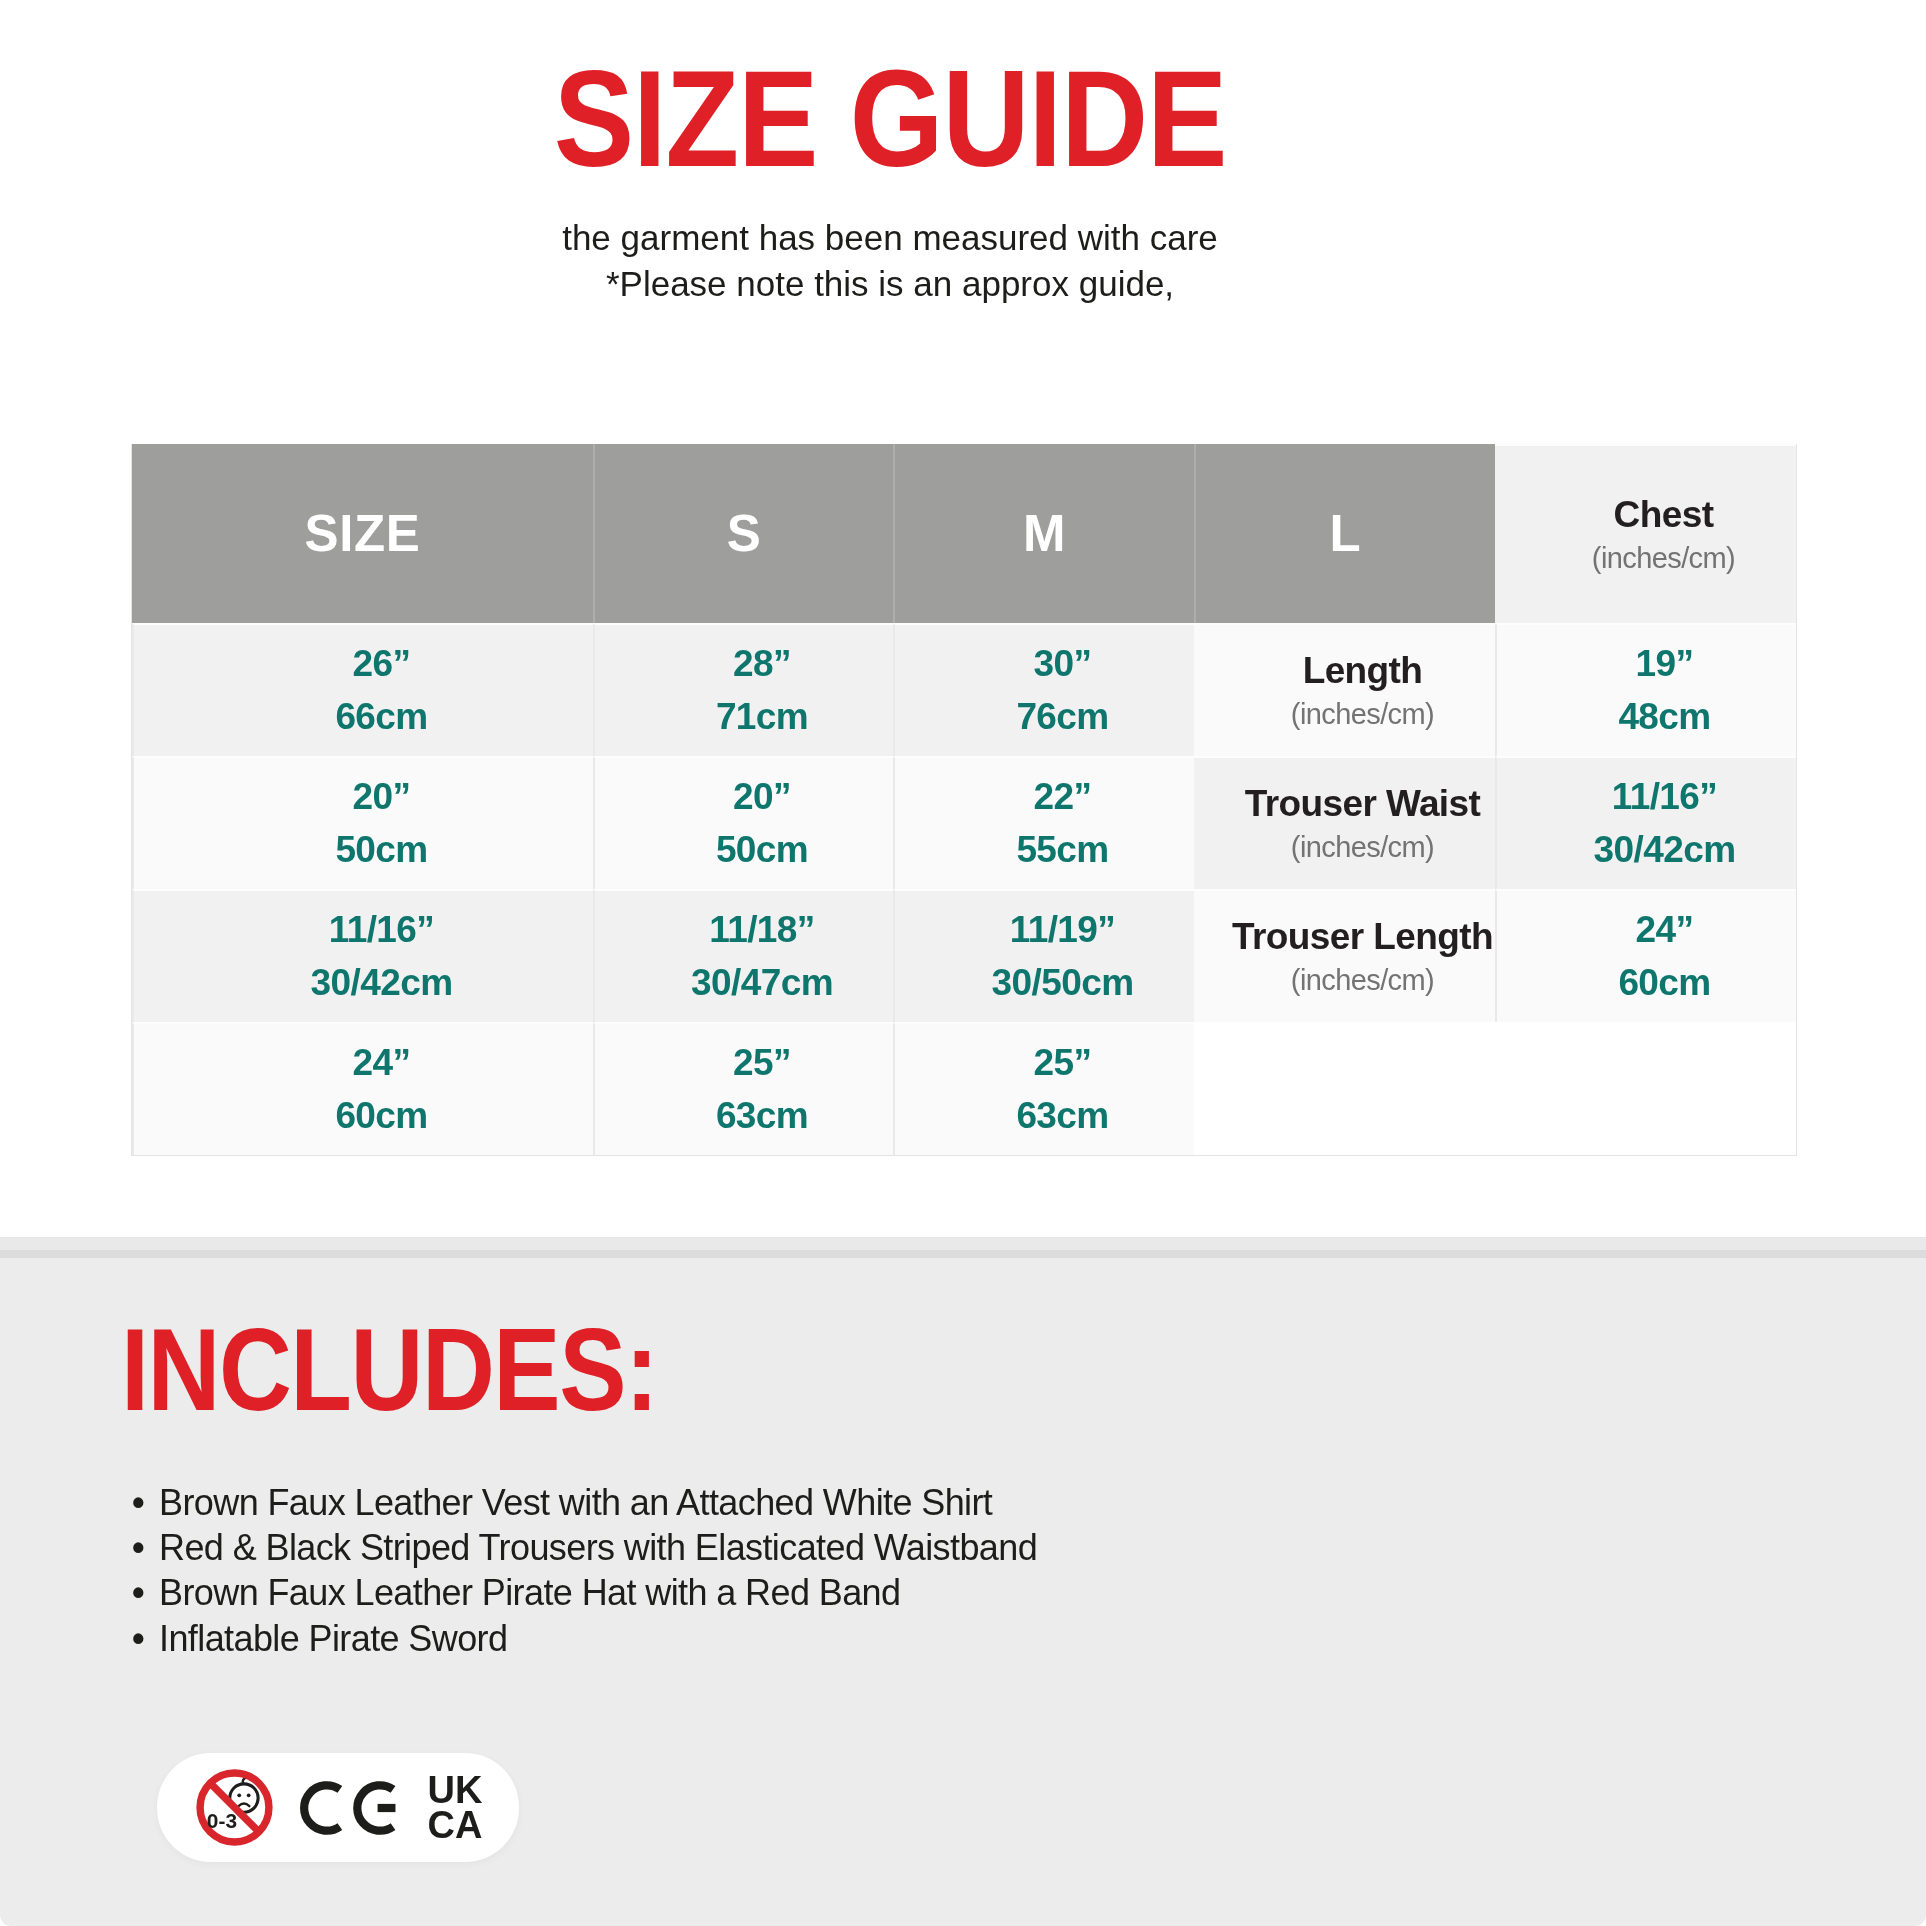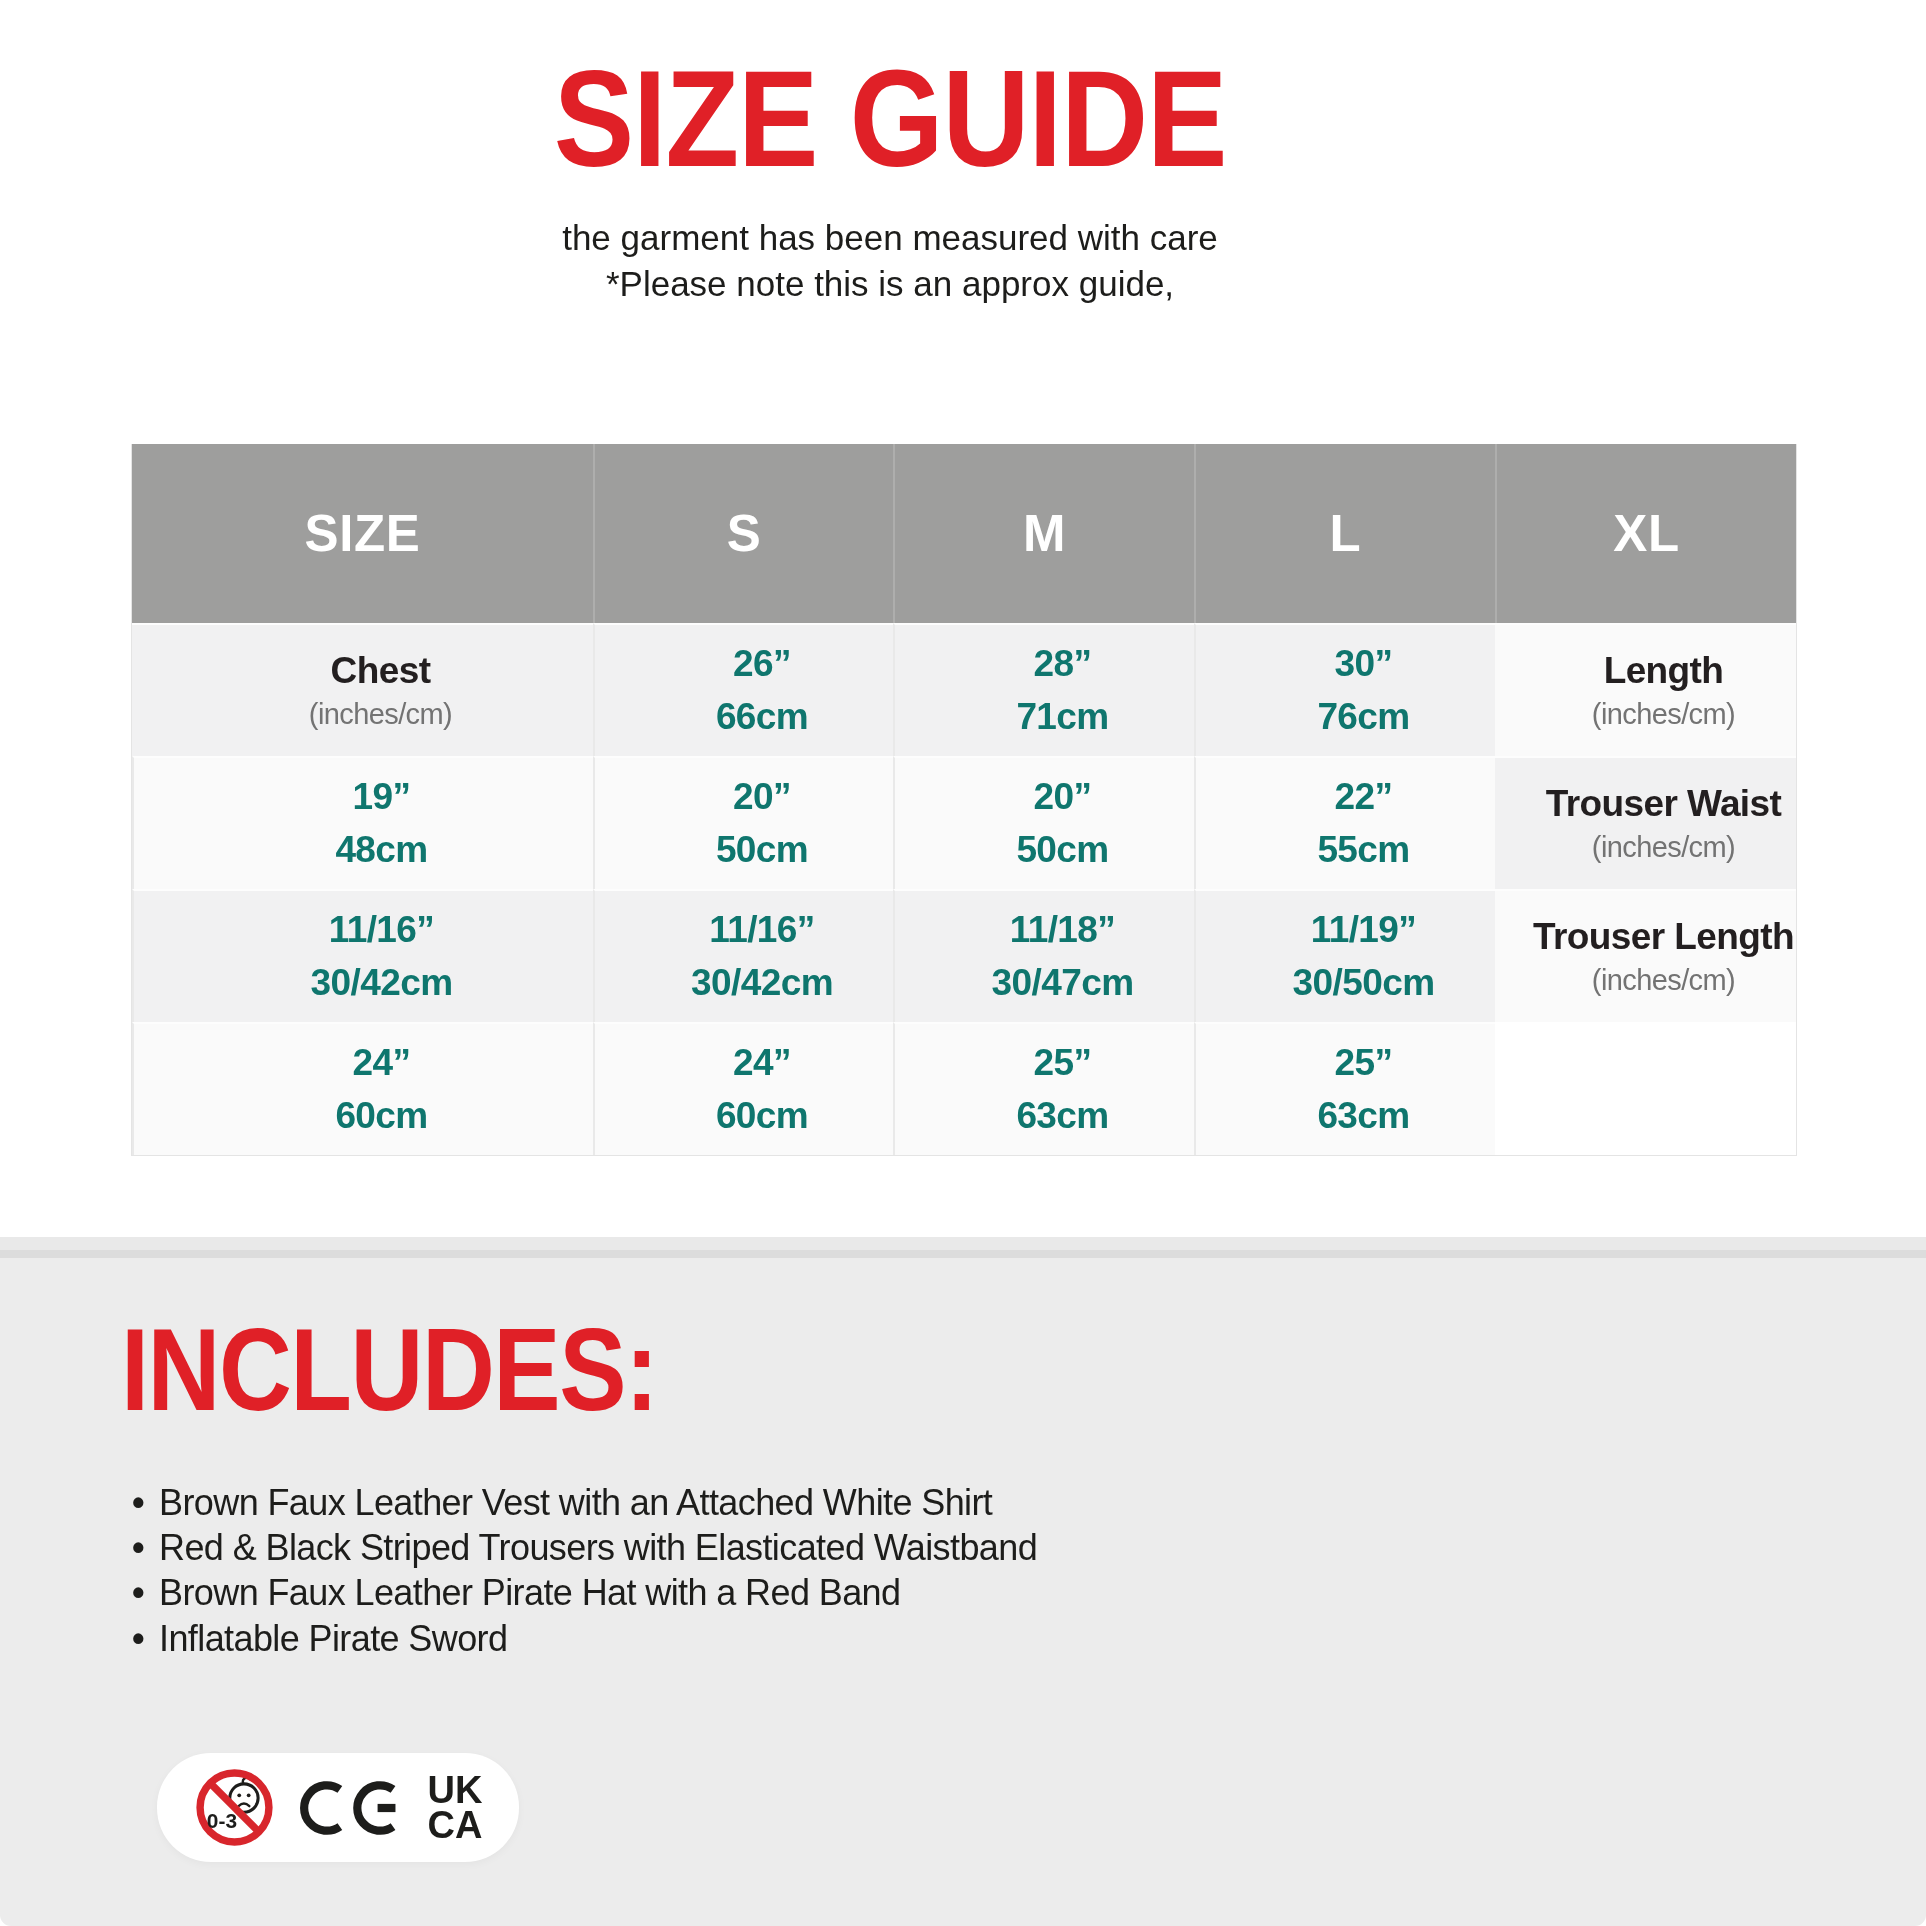--- a/index.html
+++ b/index.html
@@ -115,21 +115,20 @@
     <div>the garment has been measured with care</div>
     <div>*Please note this is an approx guide,</div>
   </div>
 
   <div class="size-table">
 
     <div class="cell th first">SIZE</div>
     <div class="cell th">S</div>
     <div class="cell th">M</div>
     <div class="cell th">L</div>
-    <div class="cell th">XL</div>
 
     <div class="cell bodycell r0 first">
       <div class="lbl">Chest</div>
       <div class="unit">(inches/cm)</div>
     </div>
     <div class="cell bodycell r0">
       <div class="v">26”</div>
       <div class="v">66cm</div>
     </div>
     <div class="cell bodycell r0">

